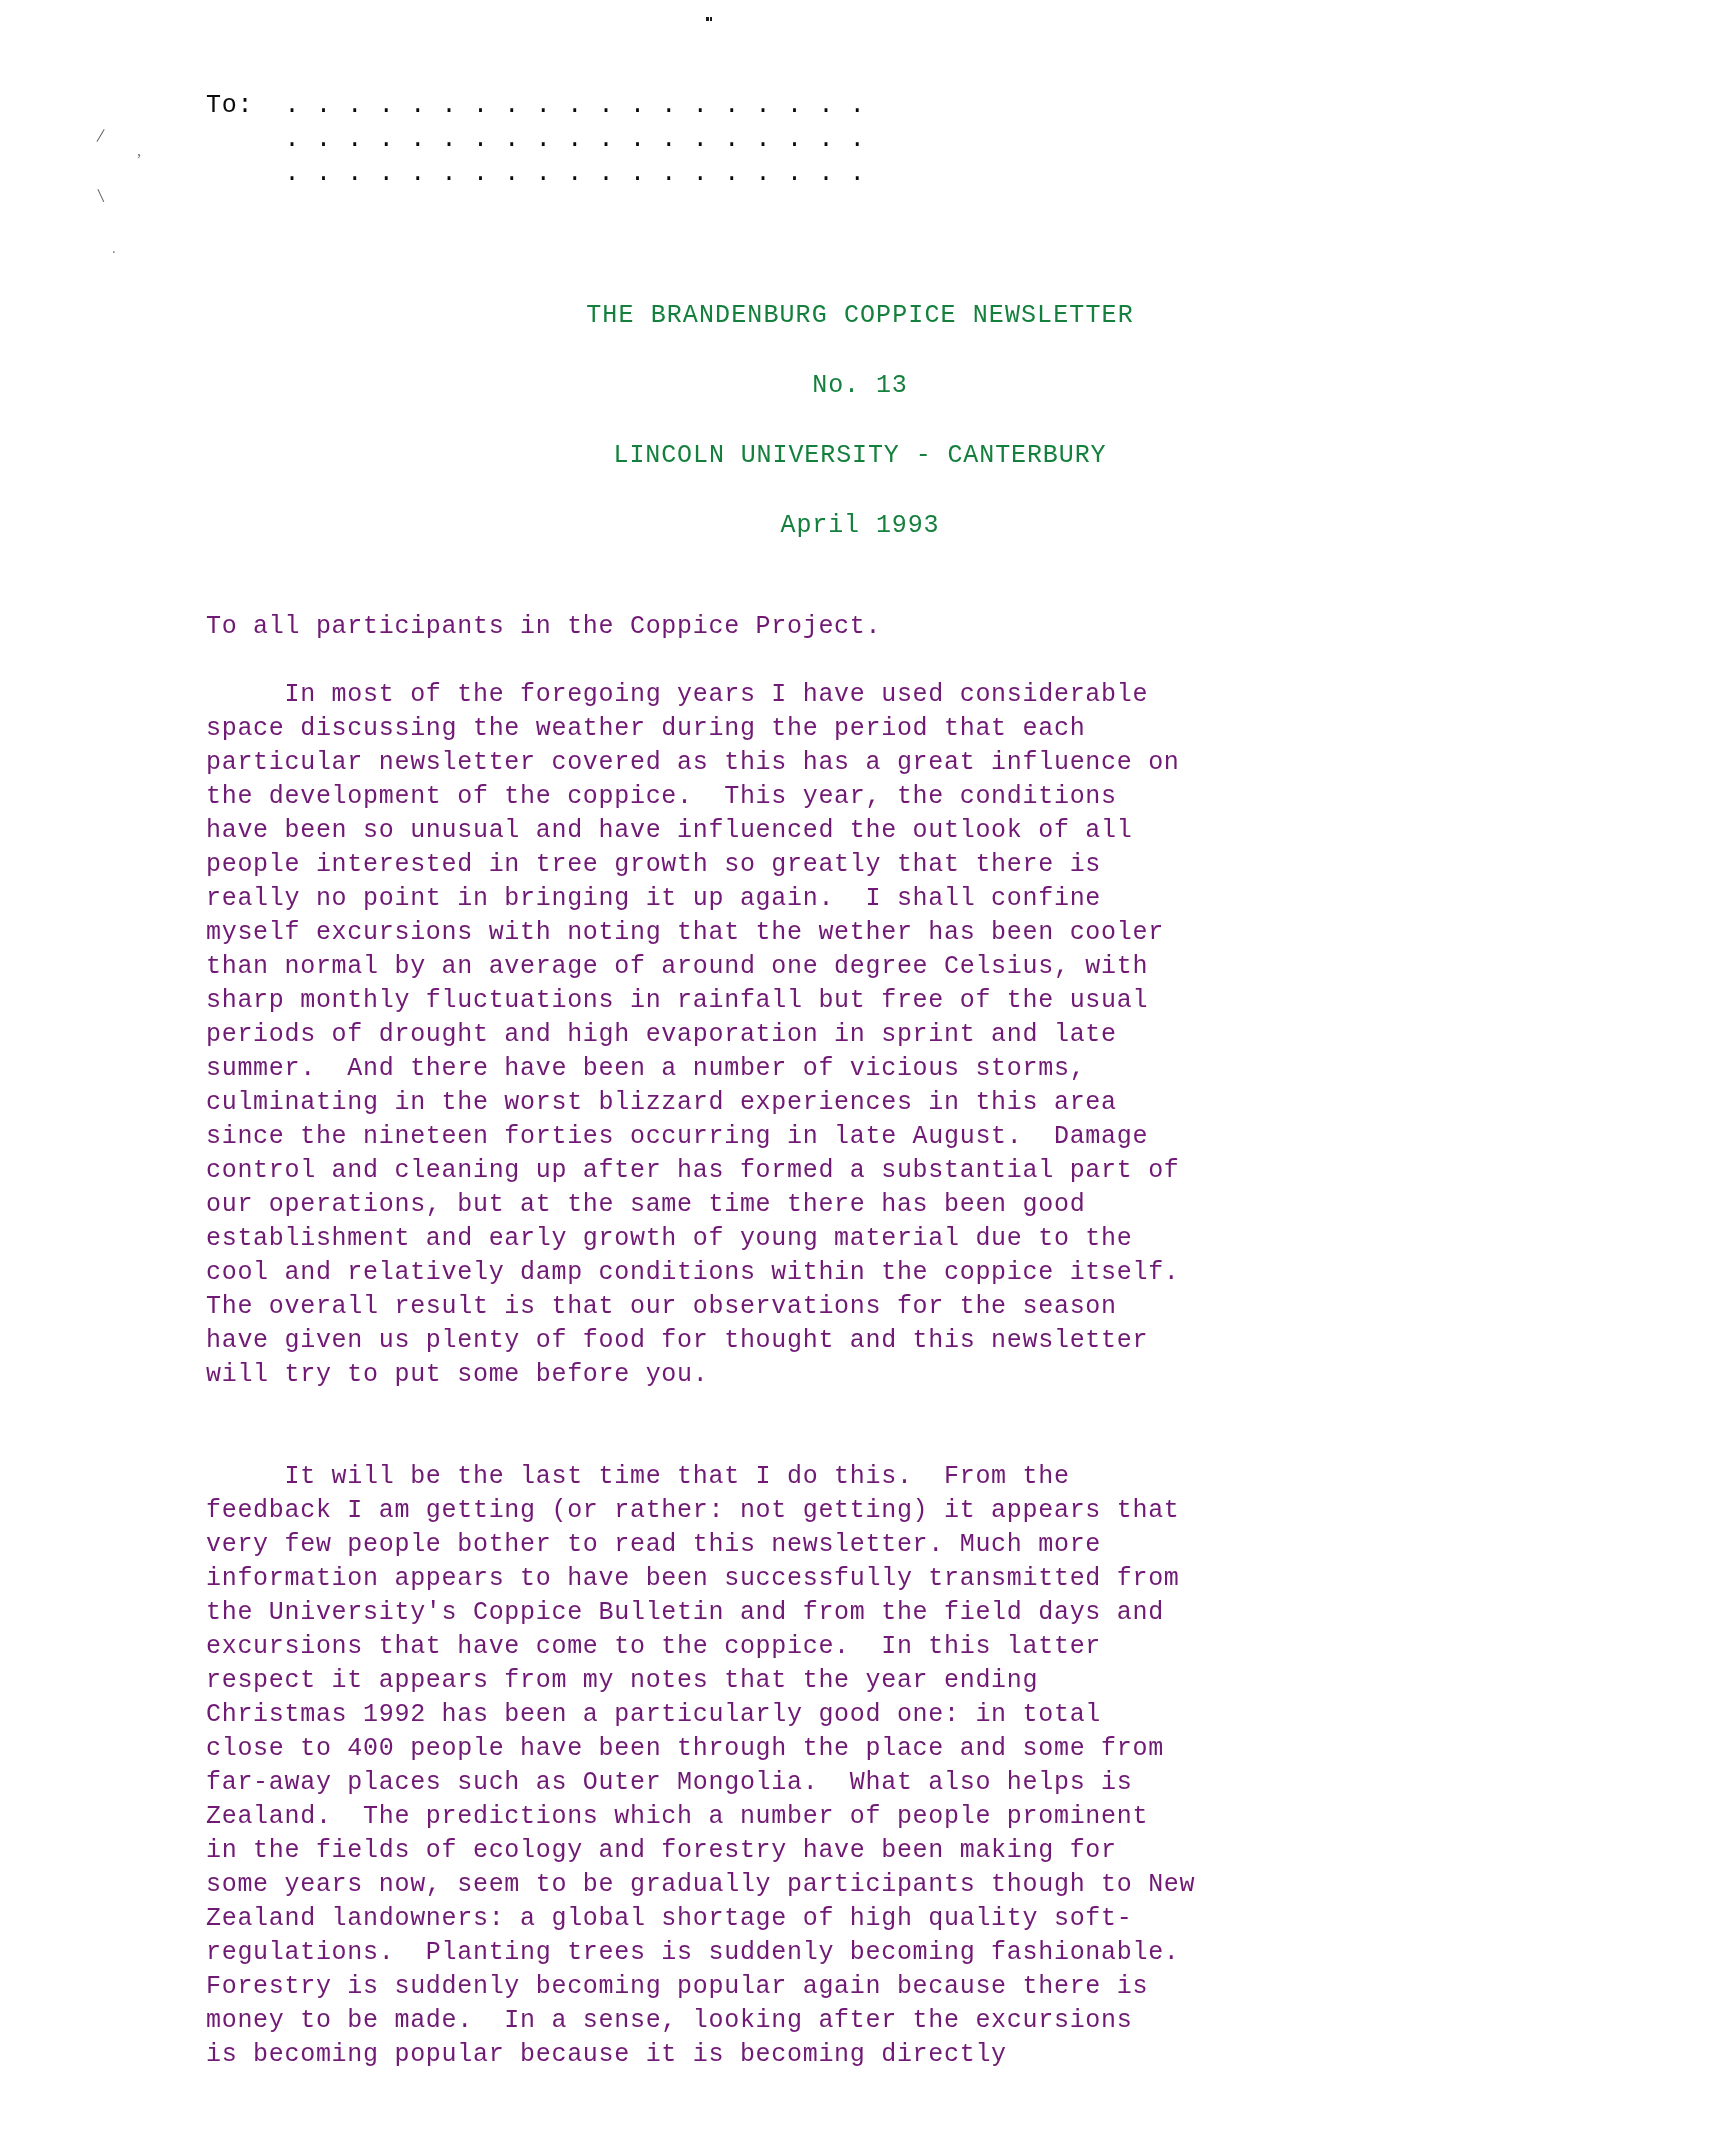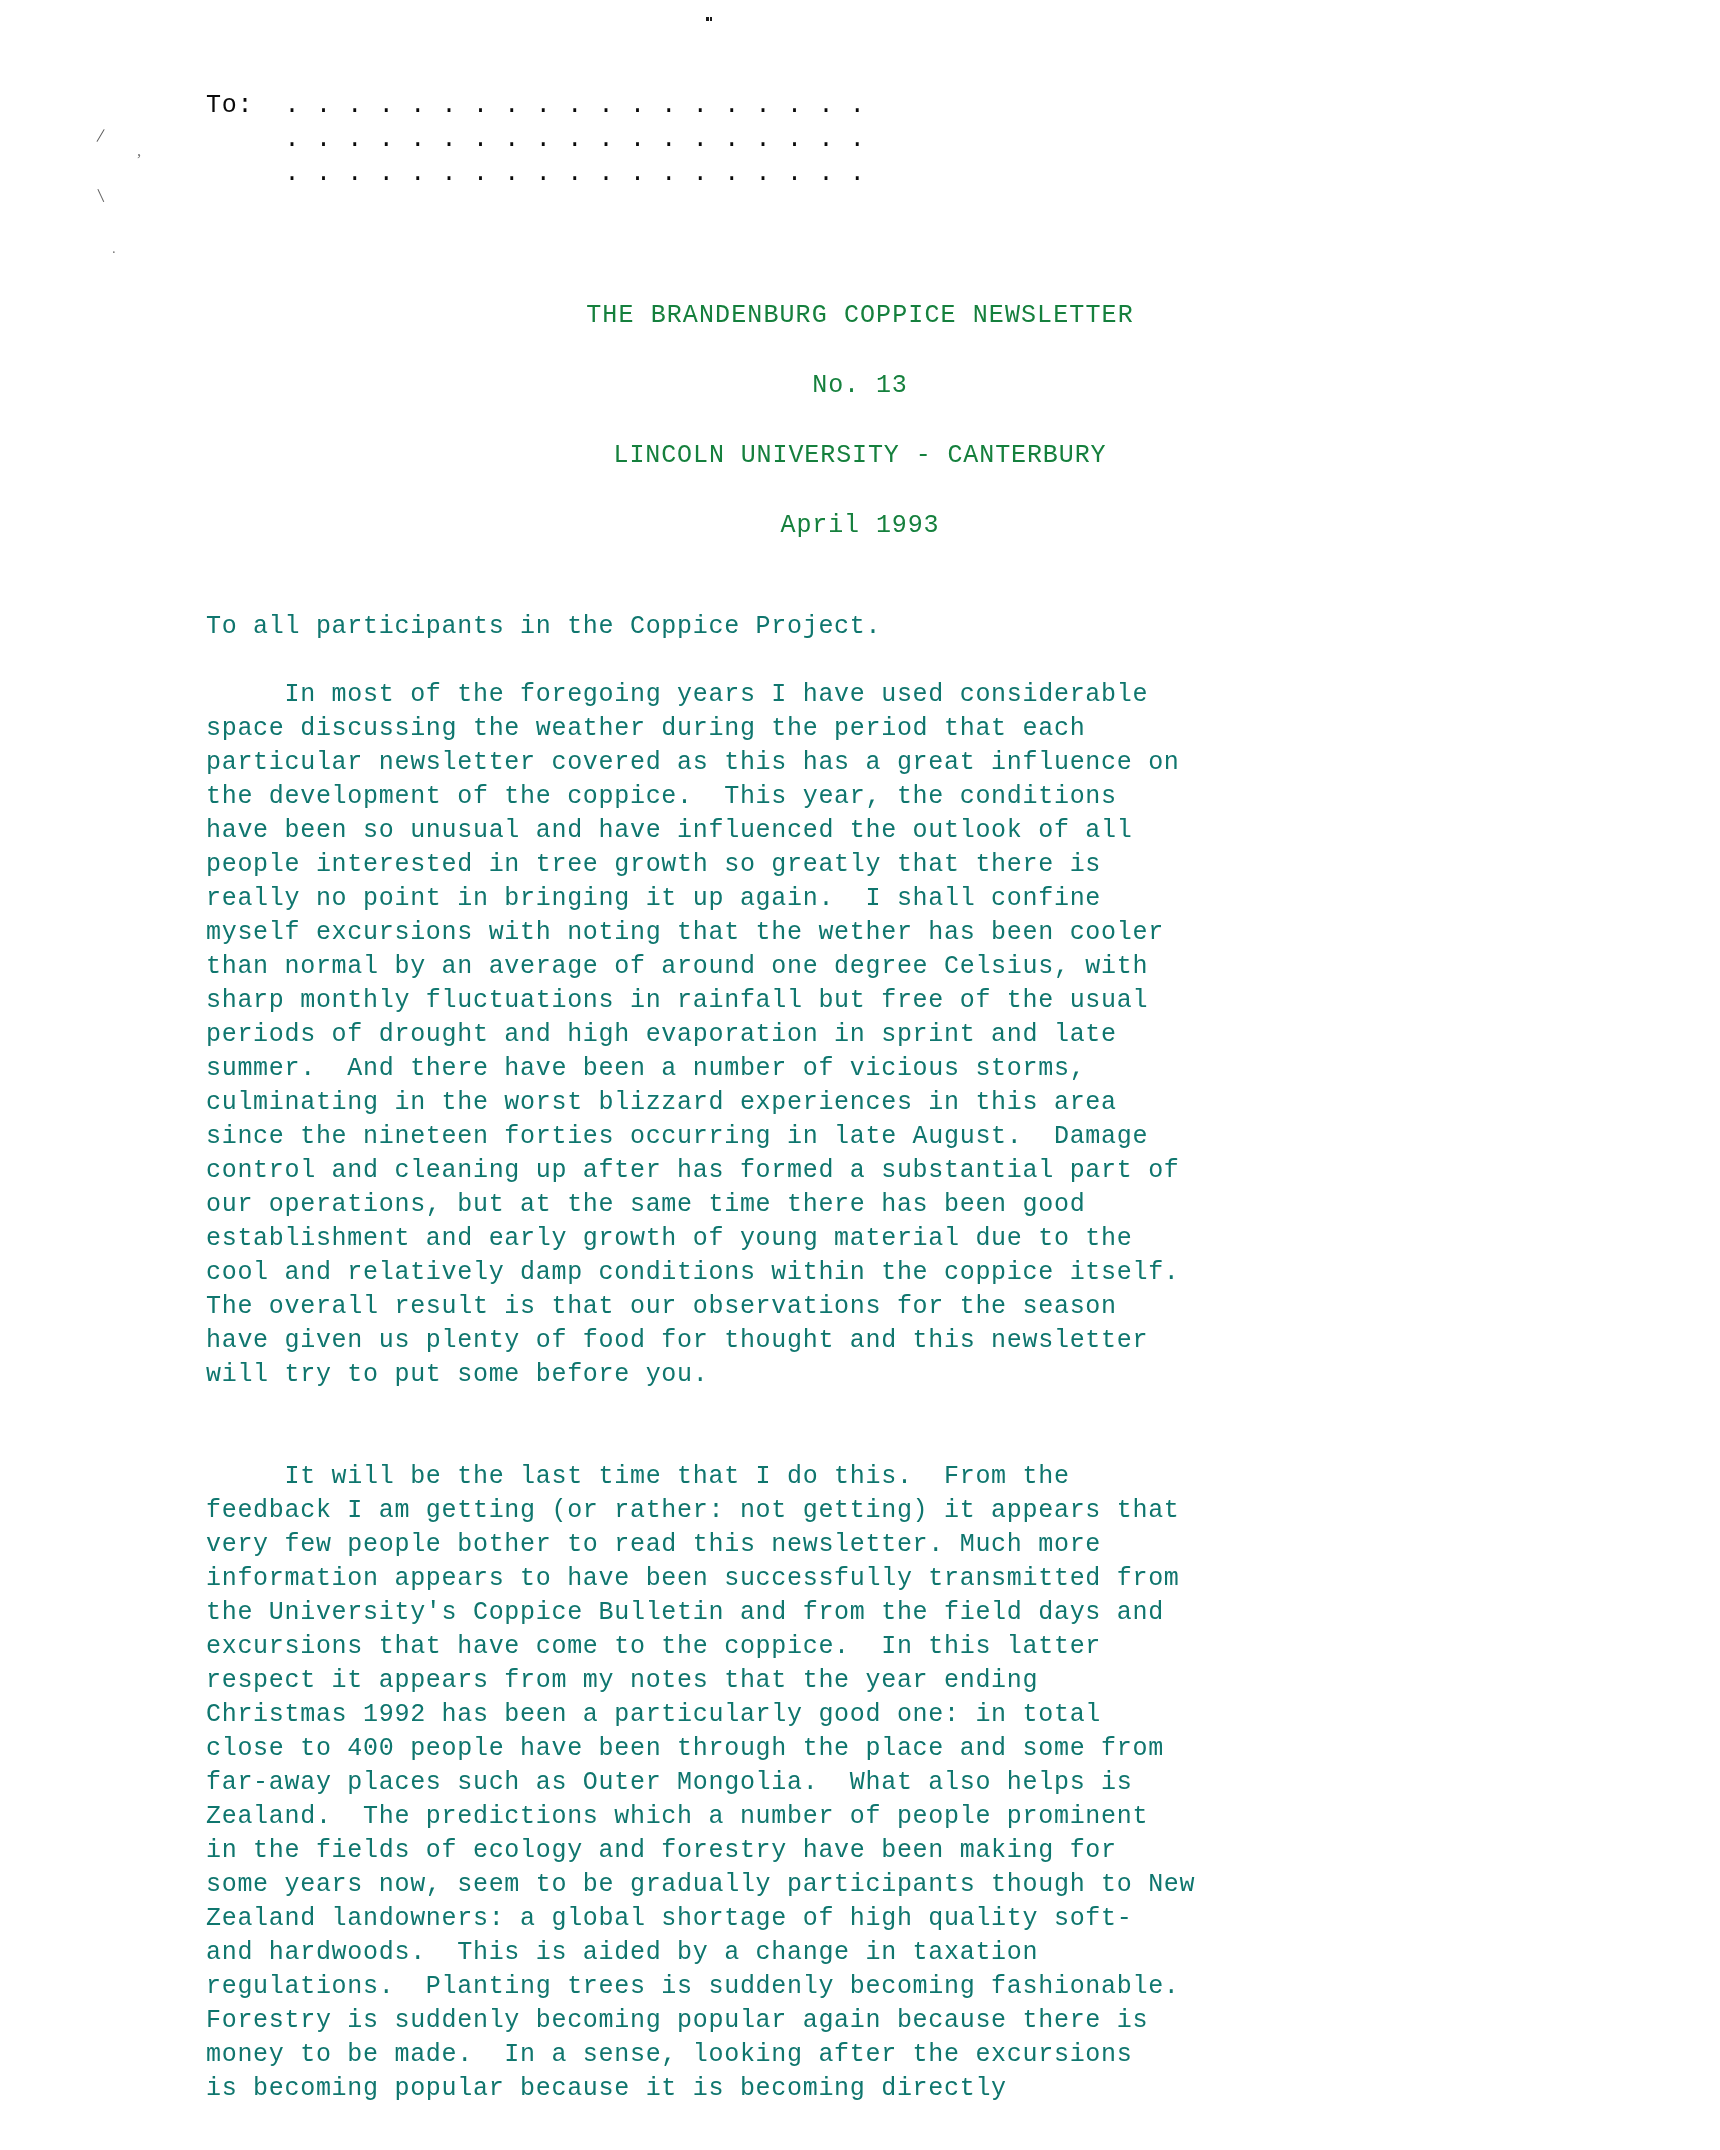--- a/index.html
+++ b/index.html
@@ -60,21 +60,21 @@
     left: 206px;
     top: 610px;
     width: 1471px;
   }
   .body-line {
     font-family: "Liberation Mono", "DejaVu Sans Mono", monospace;
     font-size: 25px;
     line-height: 34px;
     letter-spacing: 0.7px;
     white-space: pre;
-    color: #0f766e;
+    color: #701a75;
     height: 34px;
   }
   .body-line.blank { color: transparent; }
 
   
   .speck {
     position: absolute;
     background: #1a1a1a;
     pointer-events: none;
   }
@@ -168,21 +168,20 @@
     <div class="body-line">the University's Coppice Bulletin and from the field days and</div>
     <div class="body-line">excursions that have come to the coppice.  In this latter</div>
     <div class="body-line">respect it appears from my notes that the year ending</div>
     <div class="body-line">Christmas 1992 has been a particularly good one: in total</div>
     <div class="body-line">close to 400 people have been through the place and some from</div>
     <div class="body-line">far-away places such as Outer Mongolia.  What also helps is</div>
     <div class="body-line">Zealand.  The predictions which a number of people prominent</div>
     <div class="body-line">in the fields of ecology and forestry have been making for</div>
     <div class="body-line">some years now, seem to be gradually participants though to New</div>
     <div class="body-line">Zealand landowners: a global shortage of high quality soft-</div>
-    <div class="body-line">and hardwoods.  This is aided by a change in taxation</div>
     <div class="body-line">regulations.  Planting trees is suddenly becoming fashionable.</div>
     <div class="body-line">Forestry is suddenly becoming popular again because there is</div>
     <div class="body-line">money to be made.  In a sense, looking after the excursions</div>
     <div class="body-line">is becoming popular because it is becoming directly</div>
 
   </div>
 
 </div>
 
 

